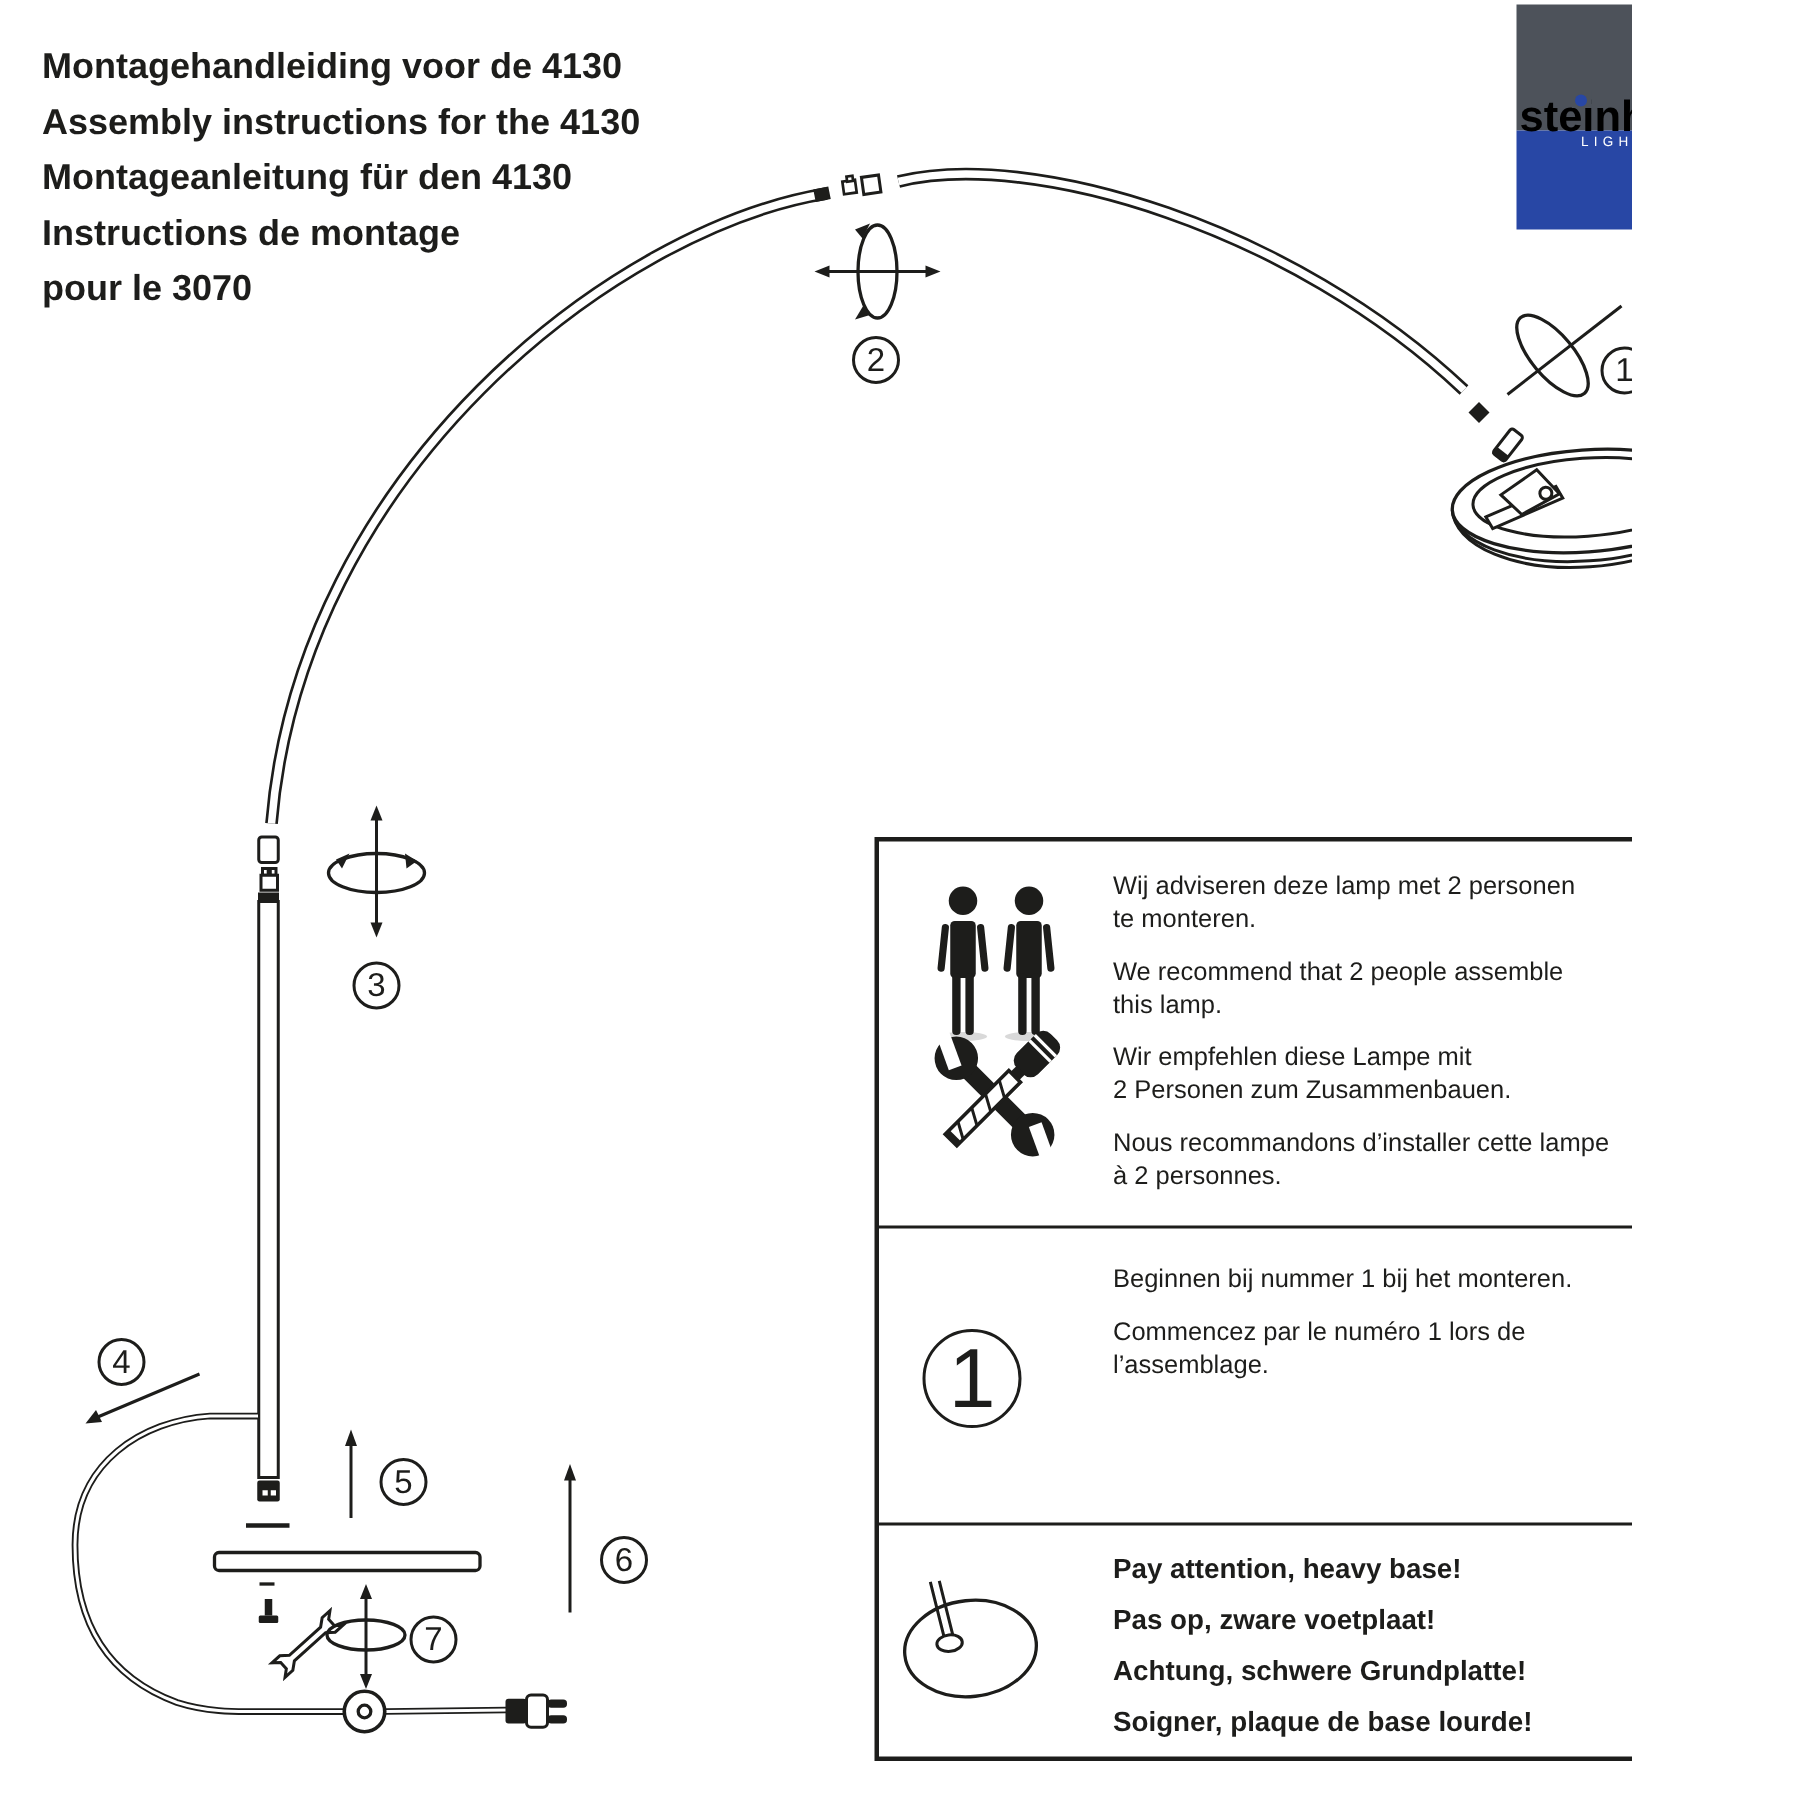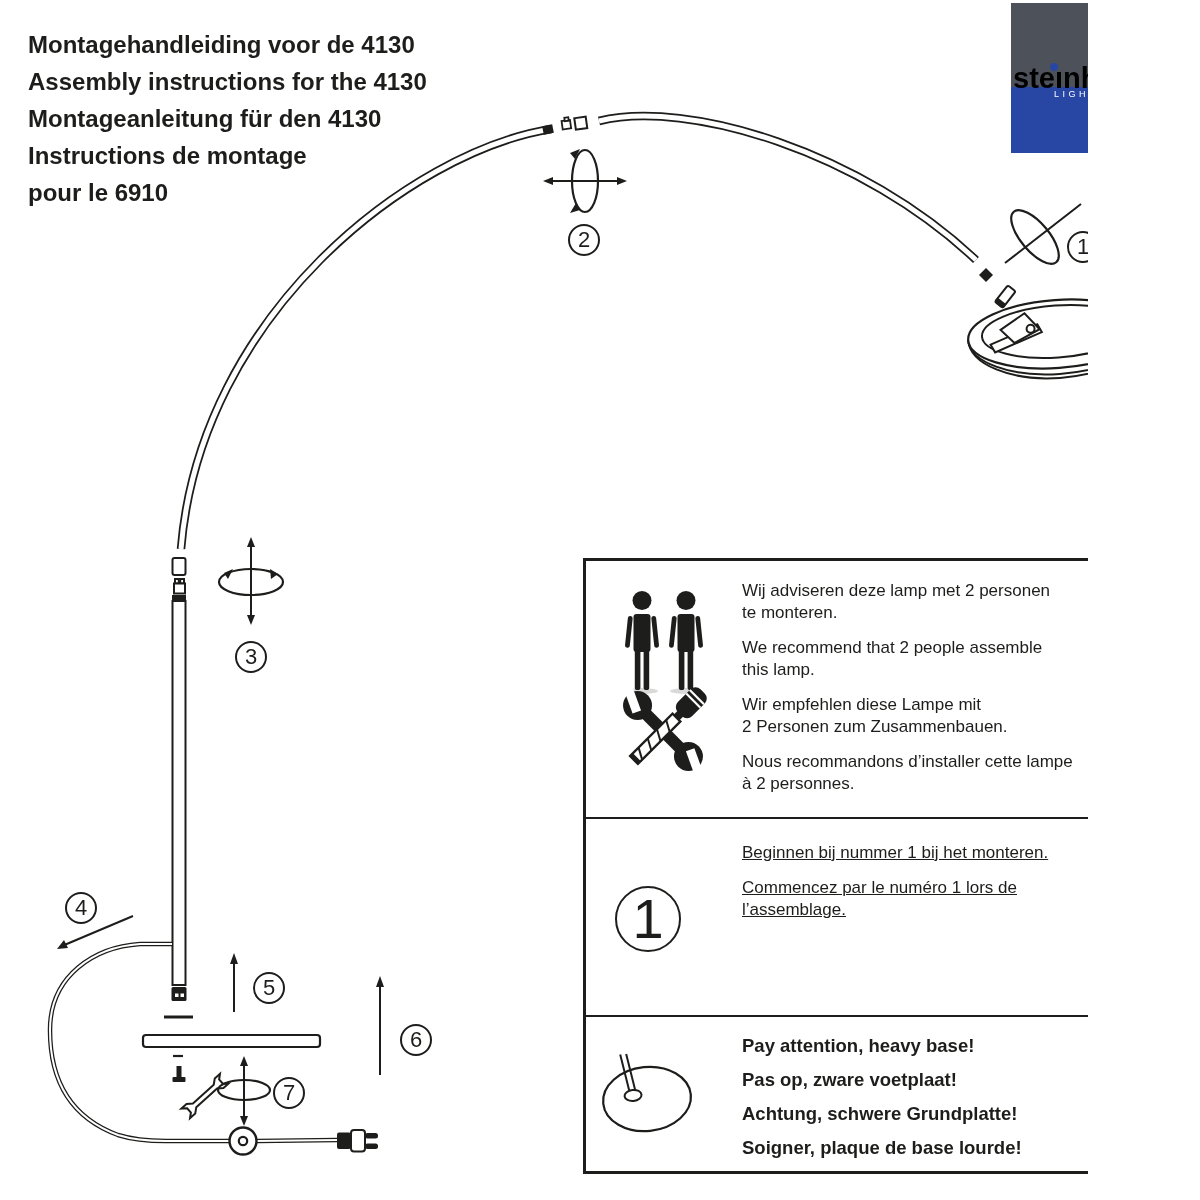--- a/index.html
+++ b/index.html
@@ -37,21 +37,21 @@
 </head>
 <body>
 
 <div class="page">
 
   <div class="title">
     <div class="tline">Montagehandleiding voor de 4130</div>
     <div class="tline">Assembly instructions for the 4130</div>
     <div class="tline">Montageanleitung für den 4130</div>
     <div class="tline">Instructions de montage
-pour le 6910</div>
+pour le 3070</div>
   </div>
 
   <div class="logo">
     <div class="logo-top"></div>
     <div class="logo-bottom"></div>
     <div class="logo-word">steinhauer</div>
     <div class="logo-dot-cover"></div>
     <div class="logo-dot"></div>
     <div class="logo-sub">LIGHTING</div>
   </div>
@@ -273,21 +273,21 @@
       <div class="para">Wij adviseren deze lamp met 2 personen
 te monteren.</div>
       <div class="para">We recommend that 2 people assemble
 this lamp.</div>
       <div class="para">Wir empfehlen diese Lampe mit
 2 Personen zum Zusammenbauen.</div>
       <div class="para">Nous recommandons d’installer cette lampe
 à 2 personnes.</div>
     </div>
 
-    <div class="text-block" style="top:281px;text-decoration:underline;">
+    <div class="text-block" style="top:281px;">
       <div class="para">Beginnen bij nummer 1 bij het monteren.</div>
       <div class="para">Commencez par le numéro 1 lors de
 l’assemblage.</div>
     </div>
 
     <div class="text-block" style="top:468px;">
       <div class="para-bold">Pay attention, heavy base!</div>
       <div class="para-bold">Pas op, zware voetplaat!</div>
       <div class="para-bold">Achtung, schwere Grundplatte!</div>
       <div class="para-bold">Soigner, plaque de base lourde!</div>

